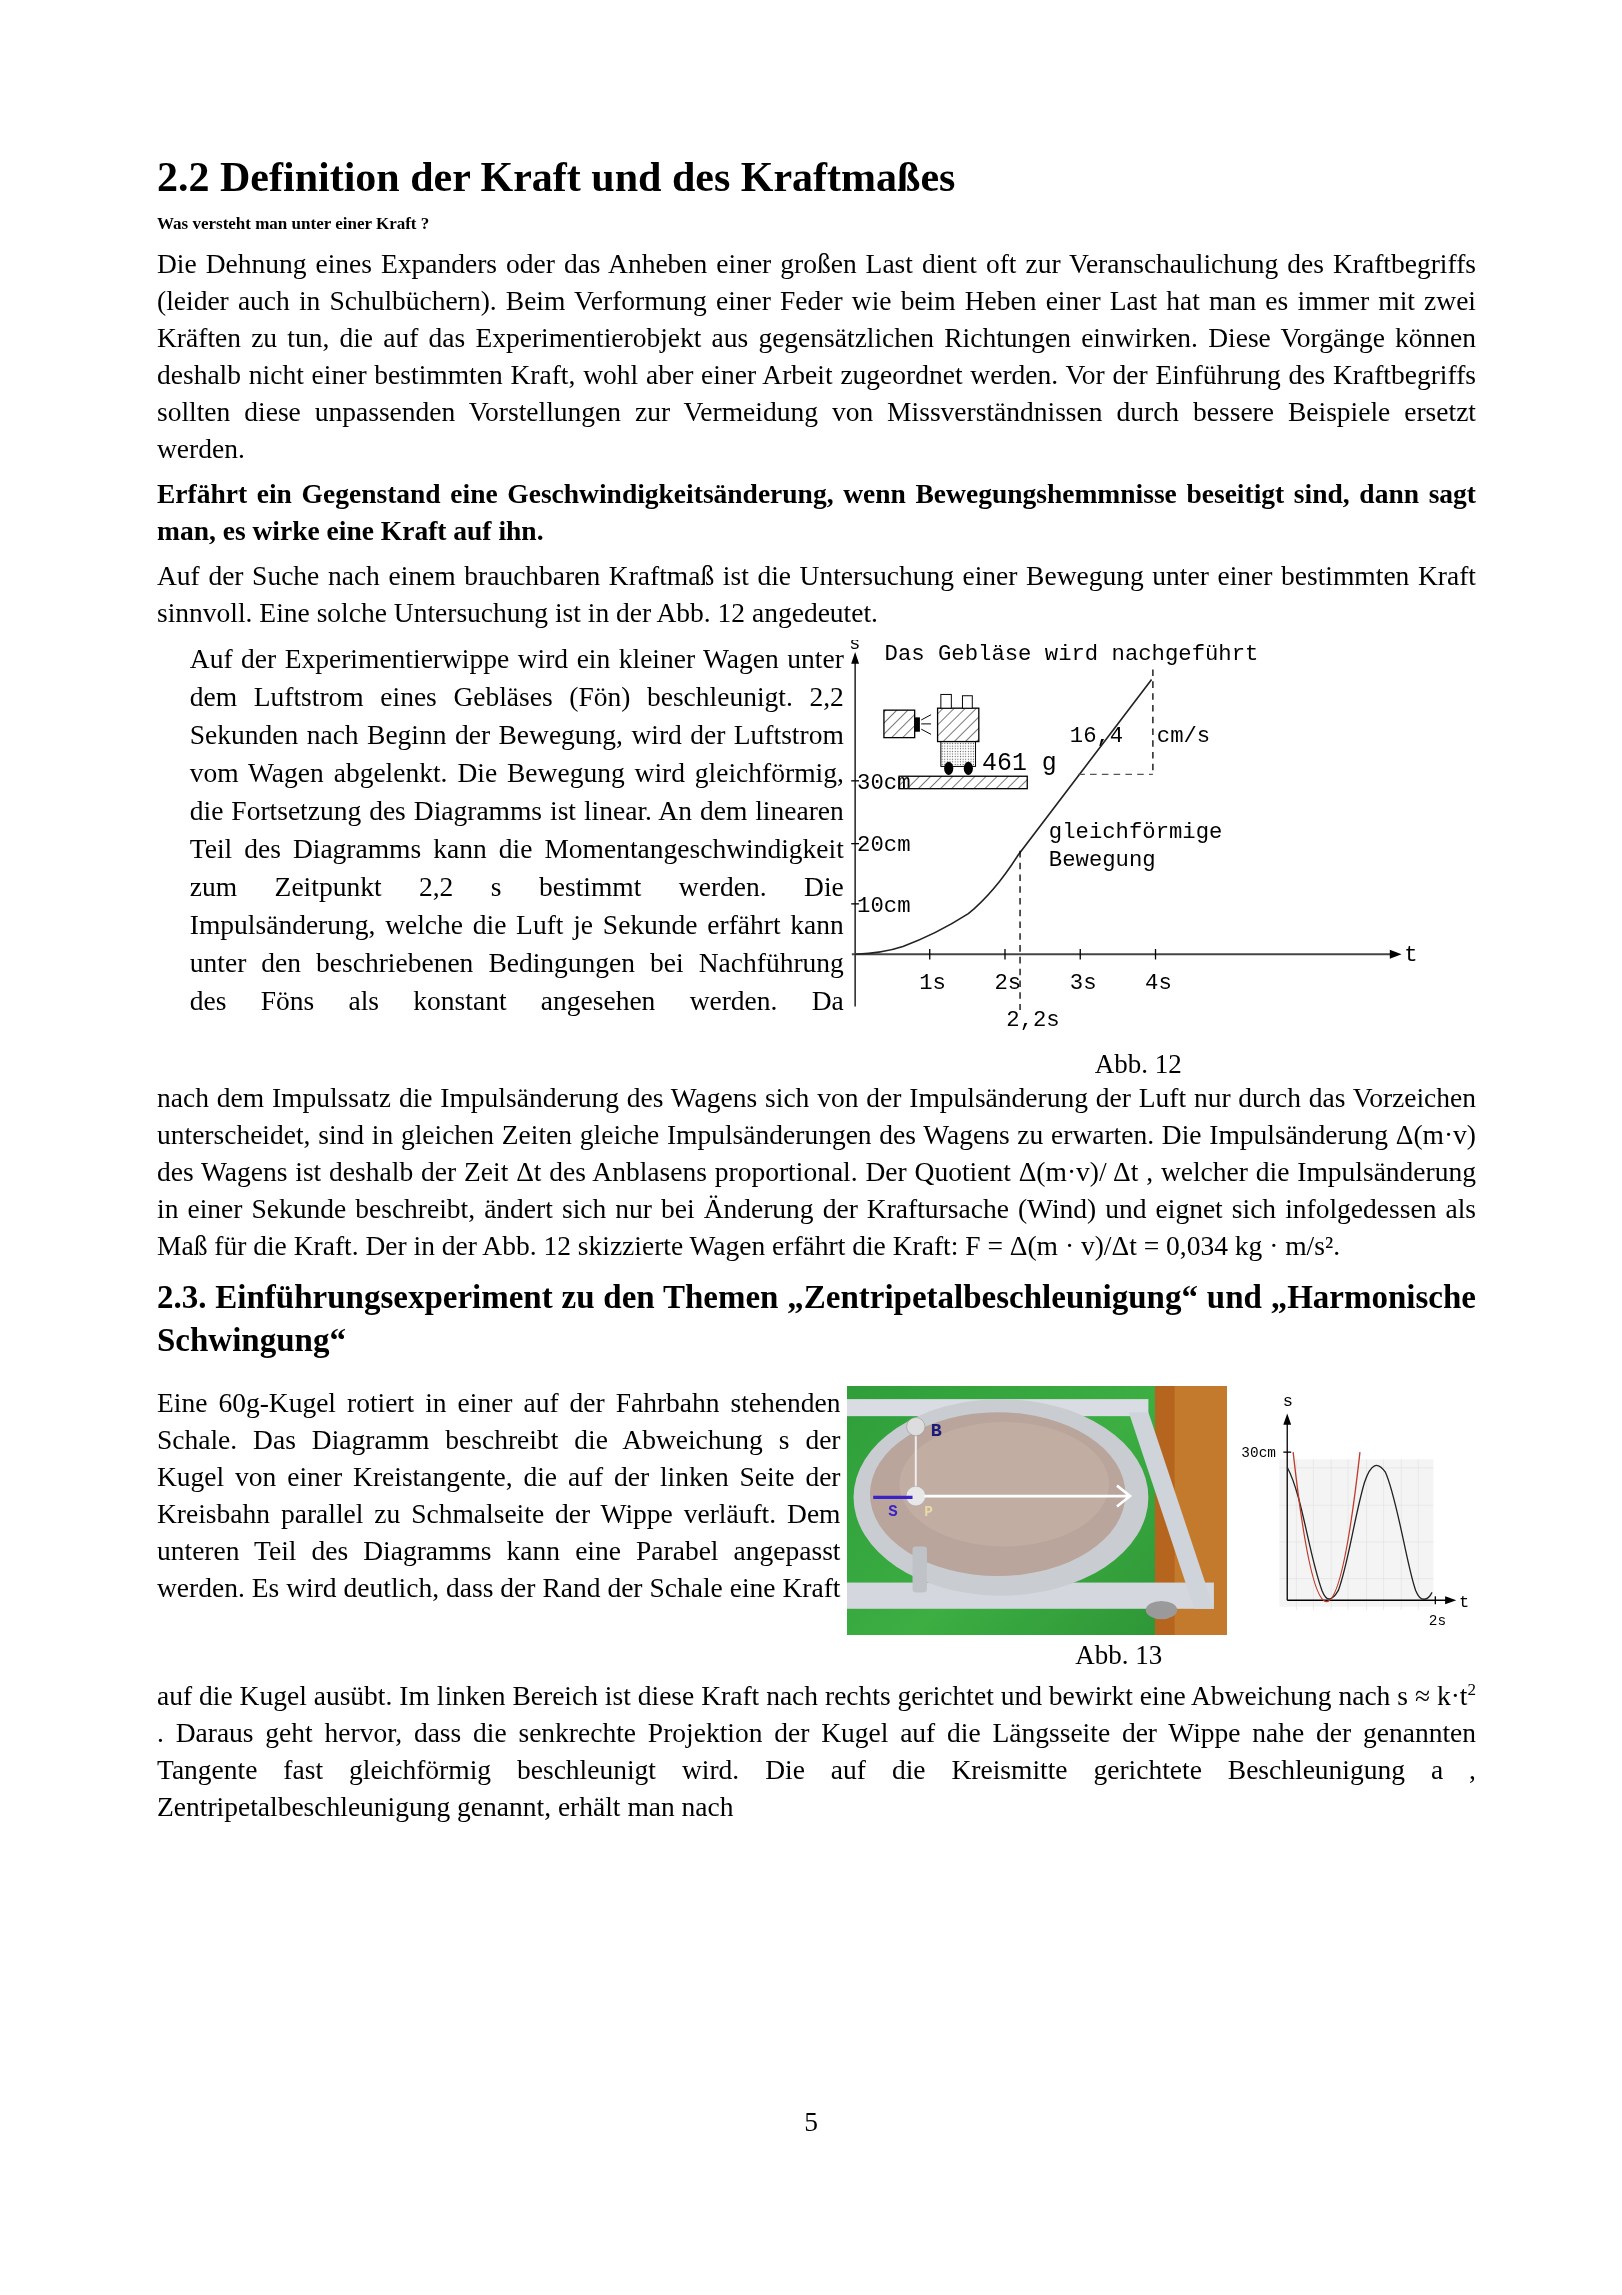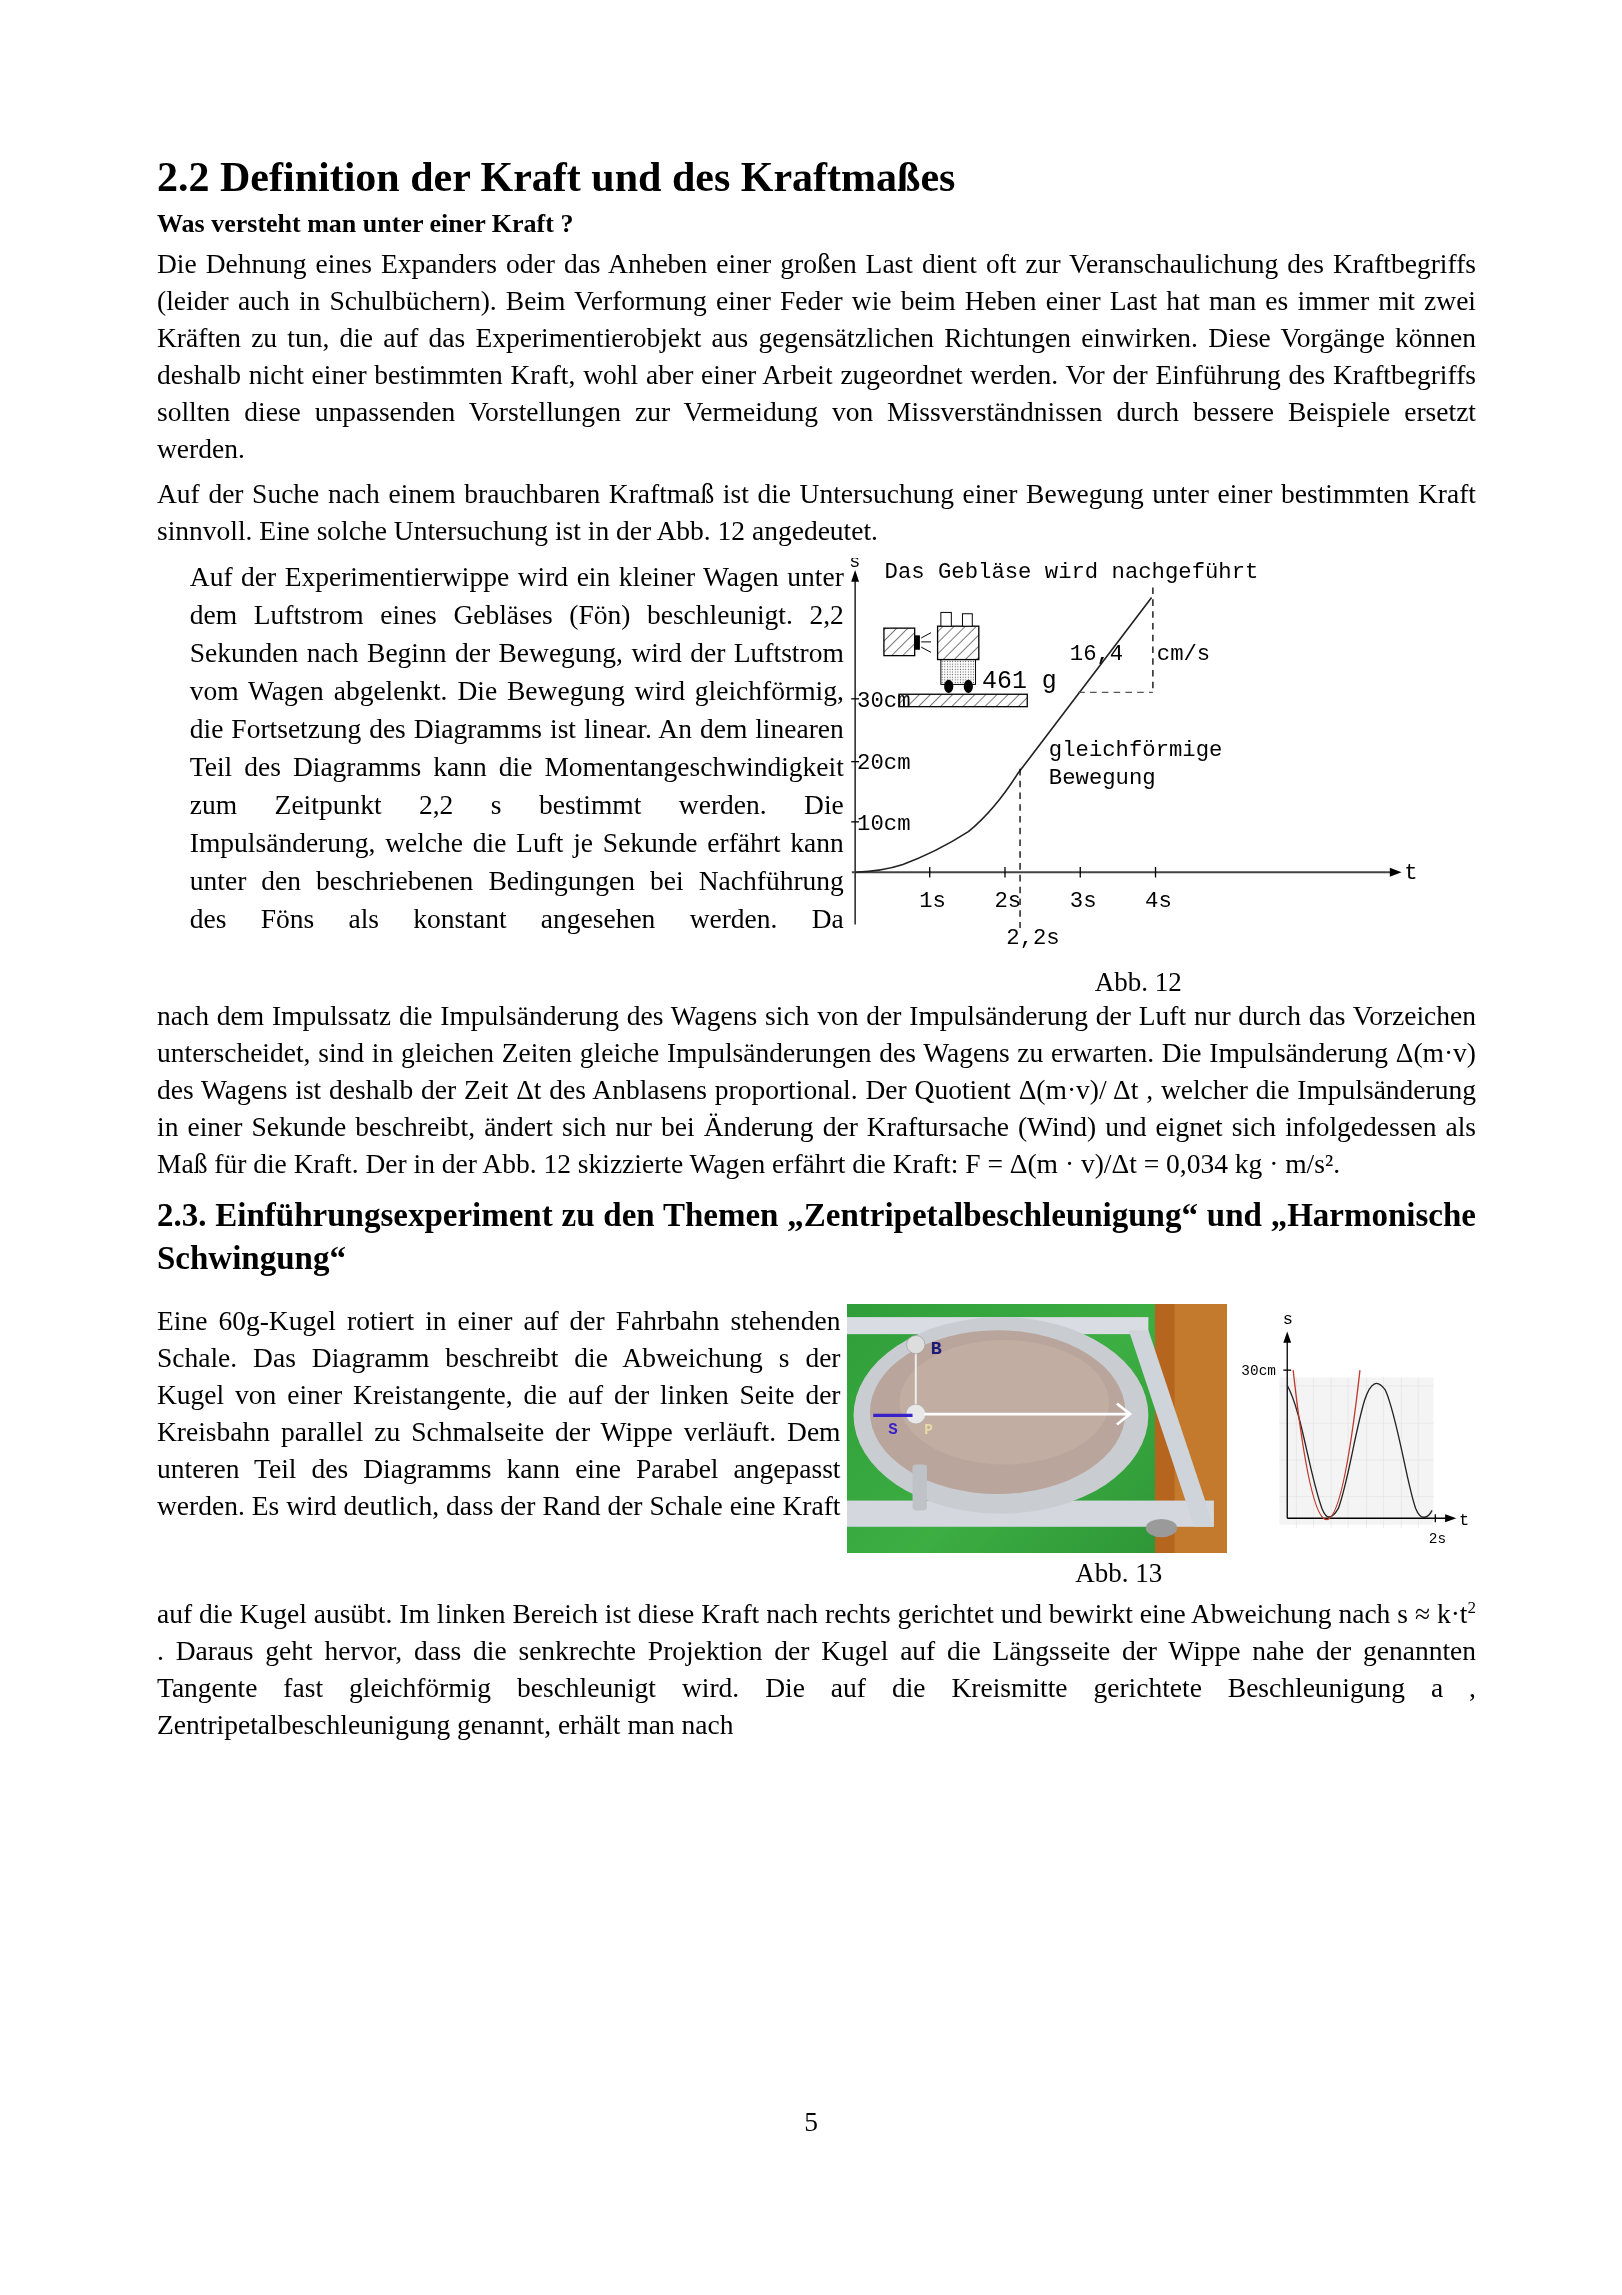--- a/index.html
+++ b/index.html
@@ -1,20 +1,20 @@
 <!DOCTYPE html>
 <html style="font-size:10.5px"><head>
   <meta charset="utf-8">
   <style>
     html, body { margin: 0; padding: 0; background: #ffffff; }
     body { width: 1622px; height: 2295px; position: relative; overflow: hidden;
            font-family: "Liberation Serif", "DejaVu Serif", serif; color: #000; }
     .page { position: absolute; left: 157px; top: 157px; width: 1319px; }
     h1 { font-size: 42px; font-weight: bold; margin: 0 0 9.2px 0; line-height: 41px; }
-    h2 { font-size: 26px; font-weight: bold; margin: 0 0 5.2px 0; line-height: 33px; }
+    h2 { font-size: 17px; font-weight: bold; margin: 0 0 5.2px 0; line-height: 33px; }
     h1.sec2 { font-size: 33px; line-height: 43px; text-align: justify; margin: 11.8px 0 5.2px 0; }
     p { font-size: 27.5px; line-height: 37px; margin: 0; text-align: justify; }
     p.gap { margin-top: 7.9px; }
     p.def { font-weight: bold; margin-top: 7.9px; }
     p.last-left { text-align: left; }
     .row { display: flex; justify-content: center; align-items: flex-start; }
     .col-text { width: 654px; padding-left: 2.6px; }
     .col-text p { font-size: 27.5px; line-height: 38px; }
     .fig12 { width: 589px; position: relative; margin-right: 13px; }
     .caption { font-size: 27px; text-align: center; line-height: 33px; }
@@ -28,20 +28,21 @@
     .pagenum { position: absolute; top: 2106px; left: 0; width: 1622px; text-align: center; font-size: 27.5px; }
     sup { font-size: 17px; line-height: 0; }
   </style>
 </head>
 <body>
 
 <div class="page">
   <h1>2.2 Definition der Kraft und des Kraftmaßes</h1>
   <h2>Was versteht man unter einer Kraft ?</h2>
   <p>Die Dehnung eines Expanders oder das Anheben einer großen Last dient oft zur Veranschaulichung des Kraftbegriffs (leider auch in Schulbüchern). Beim Verformung einer Feder wie beim Heben einer Last hat man es immer mit zwei Kräften zu tun, die auf das Experimentierobjekt aus gegensätzlichen Richtungen einwirken. Diese Vorgänge können deshalb nicht einer bestimmten Kraft, wohl aber einer Arbeit zugeordnet werden. Vor der Einführung des Kraftbegriffs sollten diese unpassenden Vorstellungen zur Vermeidung von Missverständnissen durch bessere Beispiele ersetzt werden.</p>
+  <p class="def">Erfährt ein Gegenstand eine Geschwindigkeitsänderung, wenn Bewegungshemmnisse beseitigt sind, dann sagt man, es wirke eine Kraft auf ihn.</p>
   <p class="gap">Auf der Suche nach einem brauchbaren Kraftmaß ist die Untersuchung einer Bewegung unter einer bestimmten Kraft sinnvoll. Eine solche Untersuchung ist in der Abb. 12 angedeutet.</p>
 
   <div class="row" style="margin-top:9.2px;">
     <div class="col-text">
       <p style="text-align-last: justify;">Auf der Experimentierwippe wird ein kleiner Wagen unter dem Luftstrom eines Gebläses (Fön) beschleunigt. 2,2 Sekunden nach Beginn der Bewegung, wird der Luftstrom vom Wagen abgelenkt. Die Bewegung wird gleichförmig, die Fortsetzung des Diagramms ist linear. An dem linearen Teil des Diagramms kann die Momentangeschwindigkeit zum Zeitpunkt 2,2 s bestimmt werden. Die Impulsänderung, welche die Luft je Sekunde erfährt kann unter den beschriebenen Bedingungen bei Nachführung des Föns als konstant angesehen werden. Da</p>
     </div>
     <div class="fig12">
       <svg width="589" height="406" viewBox="0 0 900 620">
 
         <line x1="17" y1="560" x2="17" y2="30" stroke="#000" stroke-width="2"></line>

